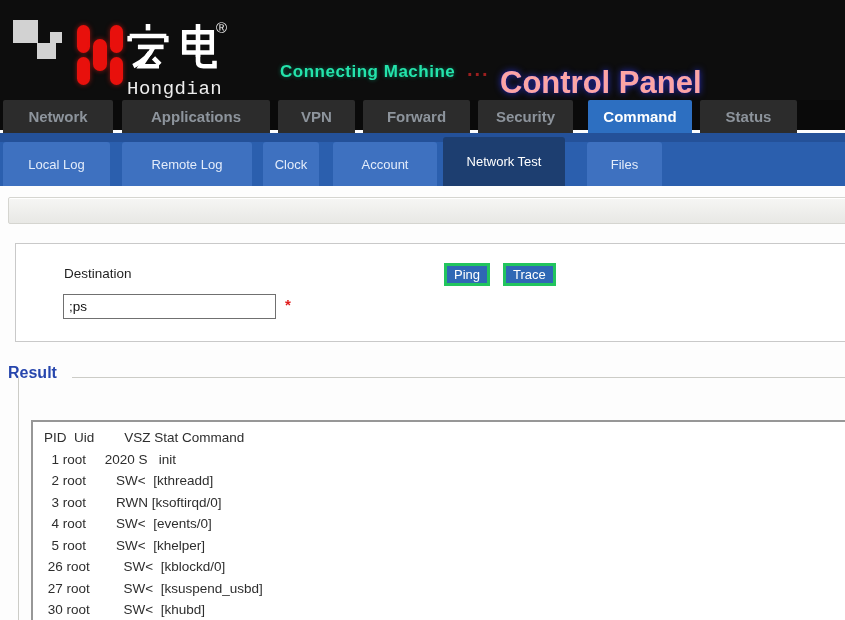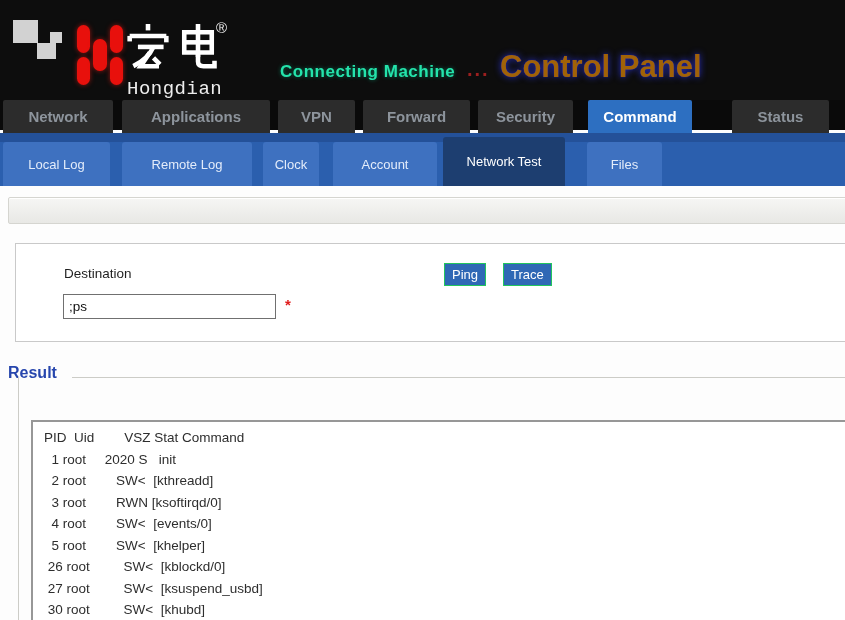--- a/index.html
+++ b/index.html
@@ -23,35 +23,35 @@
   .p3 { left:16px; top:17px; width:14px; height:32px; }
   .p4 { left:33px; top:3px;  width:13px; height:28px; }
   .p5 { left:33px; top:35px; width:13px; height:28px; }
   .cjk { position:absolute; left:126px; top:21px; height:48px; }
   .cjk svg { display:inline-block; margin-right:2px; }
   .reg { position:absolute; left:216px; top:19px; color:#efefef; font-size:15px; }
   .latin { position:absolute; left:127px; top:78px; color:#ededed; font-size:19px; letter-spacing:.5px;font-family:Liberation Mono, monospace; }
   .tagline { position:absolute; left:248px; top:62px; color:#24e3ab; font-size:17px; font-weight:bold;
              letter-spacing:.5px; text-shadow:0 0 4px rgba(0,220,160,.45);padding-left:32px; }
   .dots { position:absolute; left:467px; top:58px; color:#9c1f1f; font-size:20px; font-weight:bold; letter-spacing:2px; }
-  .title { position:absolute; left:500px; top:49px; color:#a16207; font-size:31px; font-weight:bold;
+  .title { position:absolute; left:500px; top:65px; color:#fca5a5; font-size:31px; font-weight:bold;
            text-shadow:0 0 1px #1e25d8, 0 0 7px rgba(45,55,235,.85); }
 
   
   .mainnav { position:absolute; left:0; top:100px; width:100%; height:30px; background:#0a0a0a; }
   .ntab { position:absolute; top:0; height:33px; line-height:33px; text-align:center;
           background:#2c2c2c; color:#8d949c; font-size:15px; font-weight:bold;
           border-radius:2px 2px 0 0; cursor:pointer; }
   .n1 { left:3px;   width:110px; }
   .n2 { left:122px; width:148px; }
   .n3 { left:278px; width:77px; }
   .n4 { left:363px; width:107px; }
   .n5 { left:478px; width:95px; }
   .n6 { left:588px; width:104px; }
-  .n7 { left:732px; width:97px; }
+  .n7 { left:700px; width:97px; }
   .ntab.active { background:#2d6fc1; color:#ffffff; }
 
   
   .subbar { position:absolute; left:0; top:133px; width:100%; height:53px; background:#2b5fae; }
   .subbar:before { content:""; position:absolute; left:0; top:0; width:100%; height:9px; background:rgba(0,0,30,.14); }
   .stab { position:absolute; top:9px; height:44px; display:flex; align-items:center; justify-content:center;
           background:#3e71c0; color:#e3ecfa; font-size:13px; border-radius:3px 3px 0 0; cursor:pointer; }
   .s1 { left:3px;   width:107px; }
   .s2 { left:122px; width:130px; }
   .s3 { left:263px; width:56px; }
@@ -65,21 +65,21 @@
   .graybar { position:absolute; left:8px; right:-6px; top:11px; height:27px;
              background:linear-gradient(#f6f6f4,#e8e8e5); border:1px solid #d5d5d0; border-radius:2px;
              box-shadow:inset 0 1px 0 #ffffff; }
   .formbox { position:absolute; left:15px; right:-6px; top:57px; height:99px;
              background:#ffffff; border:1px solid #c9c9c9; }
   .destlabel { position:absolute; left:48px; top:22px; font-size:13.5px; color:#1f1f1f; }
   .destinput { position:absolute; left:47px; top:50px; width:213px; height:25px;
                border:1px solid #707070; font-family:inherit; font-size:13.5px; color:#111; padding-left:5px; }
   .req { position:absolute; left:269px; top:52px; color:#e01b1b; font-weight:bold; font-size:15px; }
   .btn { position:absolute; top:19px; height:23px; padding:0 7px; background:#2f68b5;
-         border:1px solid #22c55e; color:#ffffff; font-family:inherit; font-size:13px; cursor:pointer; }
+         border:3px solid #22c55e; color:#ffffff; font-family:inherit; font-size:13px; cursor:pointer; }
   .ping  { left:428px; }
   .trace { left:471px;margin-left:16px; }
 
   .result-legend { position:absolute; left:8px; top:178px; font-size:16px; font-weight:bold; color:#2746ad; }
   .legend-line { position:absolute; left:72px; right:0; top:191px; height:1px; background:#ccccc7; }
   .fieldset-left { position:absolute; left:18px; top:191px; width:1px; bottom:0; background:#ccccc7; }
   .resultbox { position:absolute; left:31px; right:-6px; top:234px; bottom:-12px;
                background:#ffffff; border:2px solid #979797; padding:5px 0 0 11px; cursor:text; }
   .rline { font-size:13.5px; line-height:21.5px; color:#2e2e2e; white-space:pre; }
 </style>

